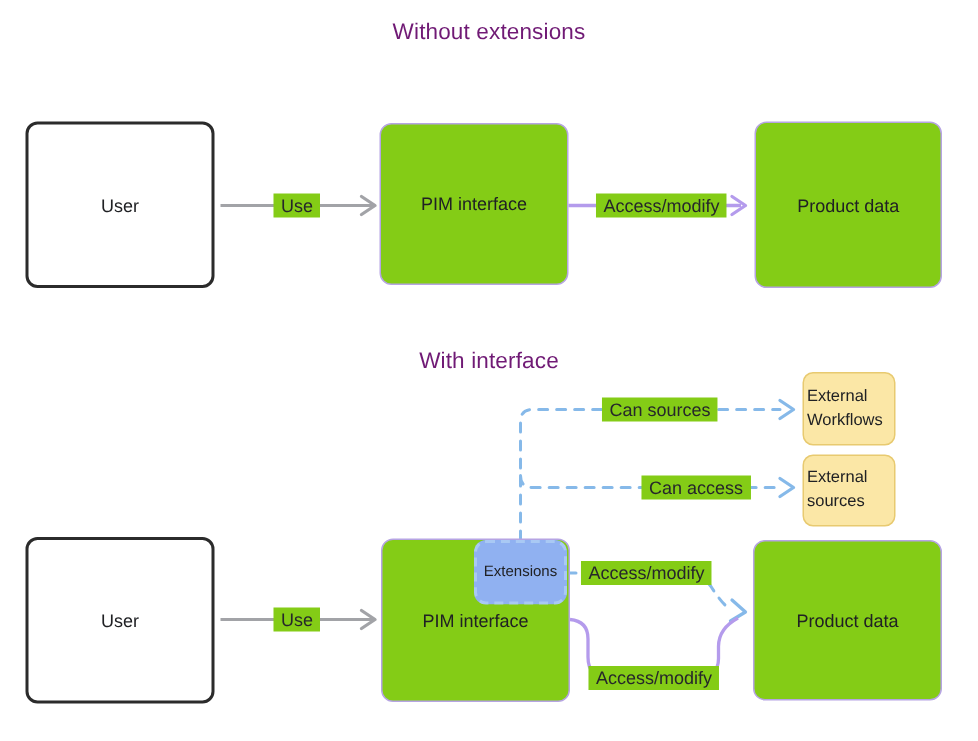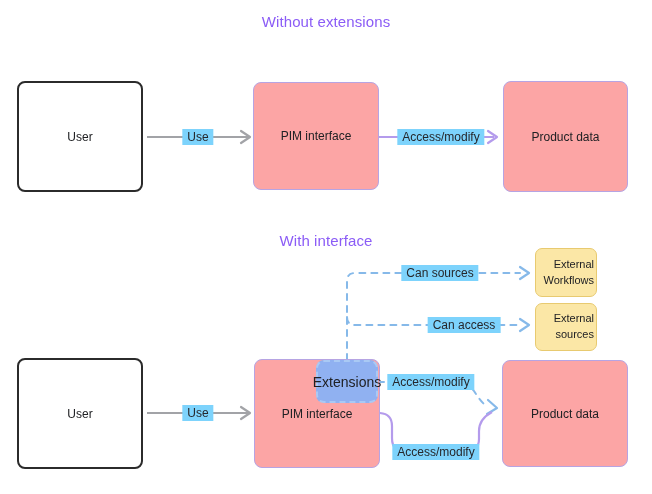--- a/index.html
+++ b/index.html
@@ -2,43 +2,43 @@
 <html><head>
 <meta charset="utf-8">
 <style>
   html,body{margin:0;padding:0;background:#ffffff;}
   .canvas{
     position:relative;width:652px;height:494px;background:#ffffff;overflow:hidden;
     font-family:"Liberation Sans","DejaVu Sans",sans-serif;color:#1d1d1f;
   }
   .title{
     position:absolute;left:0;width:652px;text-align:center;
-    font-size:15px;color:#8b5cf6;letter-spacing:.1px;
+    font-size:15px;color:#701a75;letter-spacing:.1px;
   }
   .edges{position:absolute;left:0;top:0;z-index:1;}
   .edges path{fill:none;}
   .e-gray{stroke:#a2a3a7;stroke-width:2;}
   .e-purple{stroke:#b49bec;stroke-width:2.2;}
   .e-blue{stroke:#86b9e9;stroke-width:2;stroke-dasharray:6 6;stroke-linecap:round;}
   .chev{stroke-width:2.2;stroke-linecap:round;stroke-linejoin:round;fill:none;}
   .node{
     position:absolute;display:flex;align-items:center;justify-content:center;
     box-sizing:border-box;border-radius:8px;font-size:12px;color:#202124;
-    text-align:right;z-index:2;
+    text-align:left;z-index:2;
   }
   .node-user{background:#ffffff;border:2px solid #2b2b2b;}
-  .node-purple{background:#fca5a5;border:1.5px solid #b6a4e3;}
+  .node-purple{background:#84cc16;border:1.5px solid #b6a4e3;}
   .node-yellow{background:#fbe7a6;border:1.5px solid #e8ca70;border-radius:7px;
     font-size:11px;line-height:1.45;padding:3px 2px;z-index:2;}
   .node-ext{
     background:#90b1f1;border:2px dashed #a9c9f4;border-radius:8px;
-    font-size:14px;z-index:4;
+    font-size:10px;z-index:4;
   }
   .elabel{
-    position:absolute;transform:translate(-50%,-50%);background:#7dd3fc;
+    position:absolute;transform:translate(-50%,-50%);background:#84cc16;
     padding:1px 5px;font-size:12px;white-space:nowrap;z-index:3;color:#26272b;
   }
 </style>
 </head>
 <body>
 
 <div class="canvas">
 
   <svg class="edges" width="652" height="494" viewBox="0 0 652 494">
 

